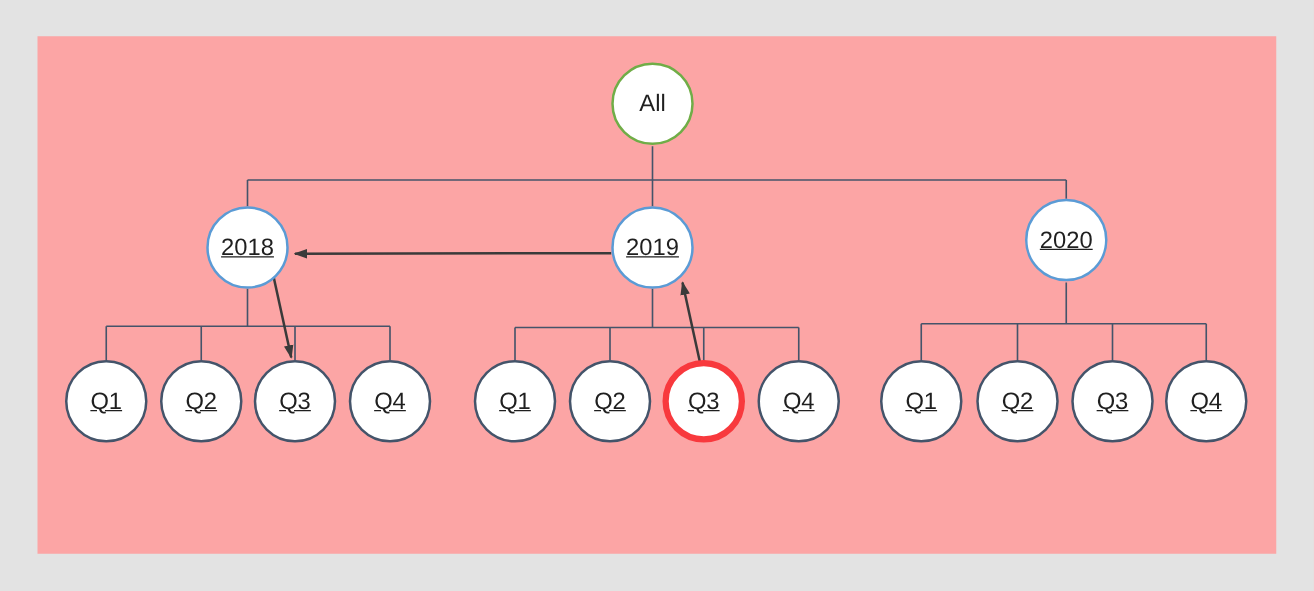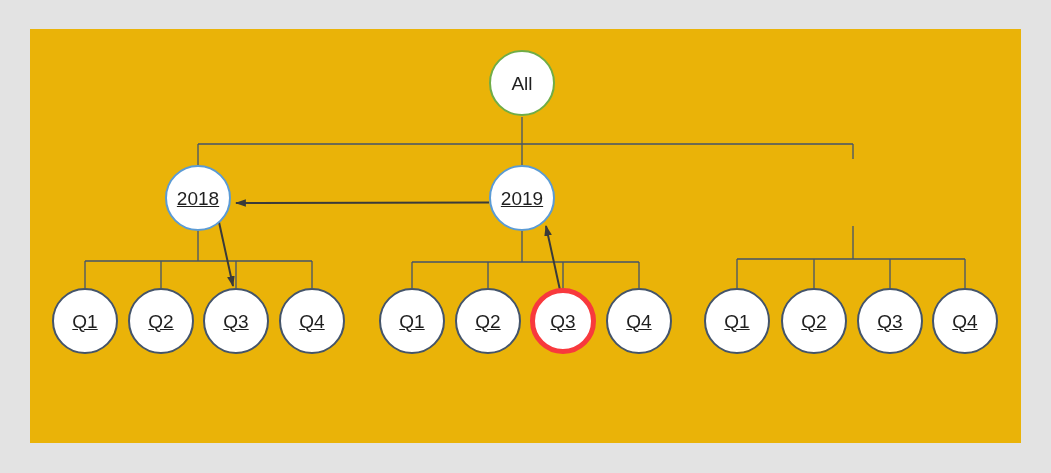--- a/index.html
+++ b/index.html
@@ -10,21 +10,21 @@
     background: #E3E3E3;
     font-family: "Liberation Sans", sans-serif;
     overflow: hidden;
   }
   .canvas {
     position: absolute;
     left: 30px;
     top: 29px;
     width: 991px;
     height: 414px;
-    background: #eab308;
+    background: #fca5a5;
   }
   .wires {
     position: absolute;
     left: 0;
     top: 0;
     width: 991px;
     height: 414px;
     pointer-events: none;
   }
   .node {
@@ -95,20 +95,23 @@
   <div class="node root" style="left:459px;top:21px">
     <span class="lbl">All</span>
   </div>
 
   <div class="node year" style="left:135px;top:136px">
     <span class="lbl">2018</span>
   </div>
   <div class="node year" style="left:459px;top:136px">
     <span class="lbl">2019</span>
   </div>
+  <div class="node year" style="left:790px;top:130px">
+    <span class="lbl">2020</span>
+  </div>
 
   <div class="node quarter" style="left:22px;top:259px">
     <span class="lbl">Q1</span>
   </div>
   <div class="node quarter" style="left:98px;top:259px">
     <span class="lbl">Q2</span>
   </div>
   <div class="node quarter" style="left:173px;top:259px">
     <span class="lbl">Q3</span>
   </div>

